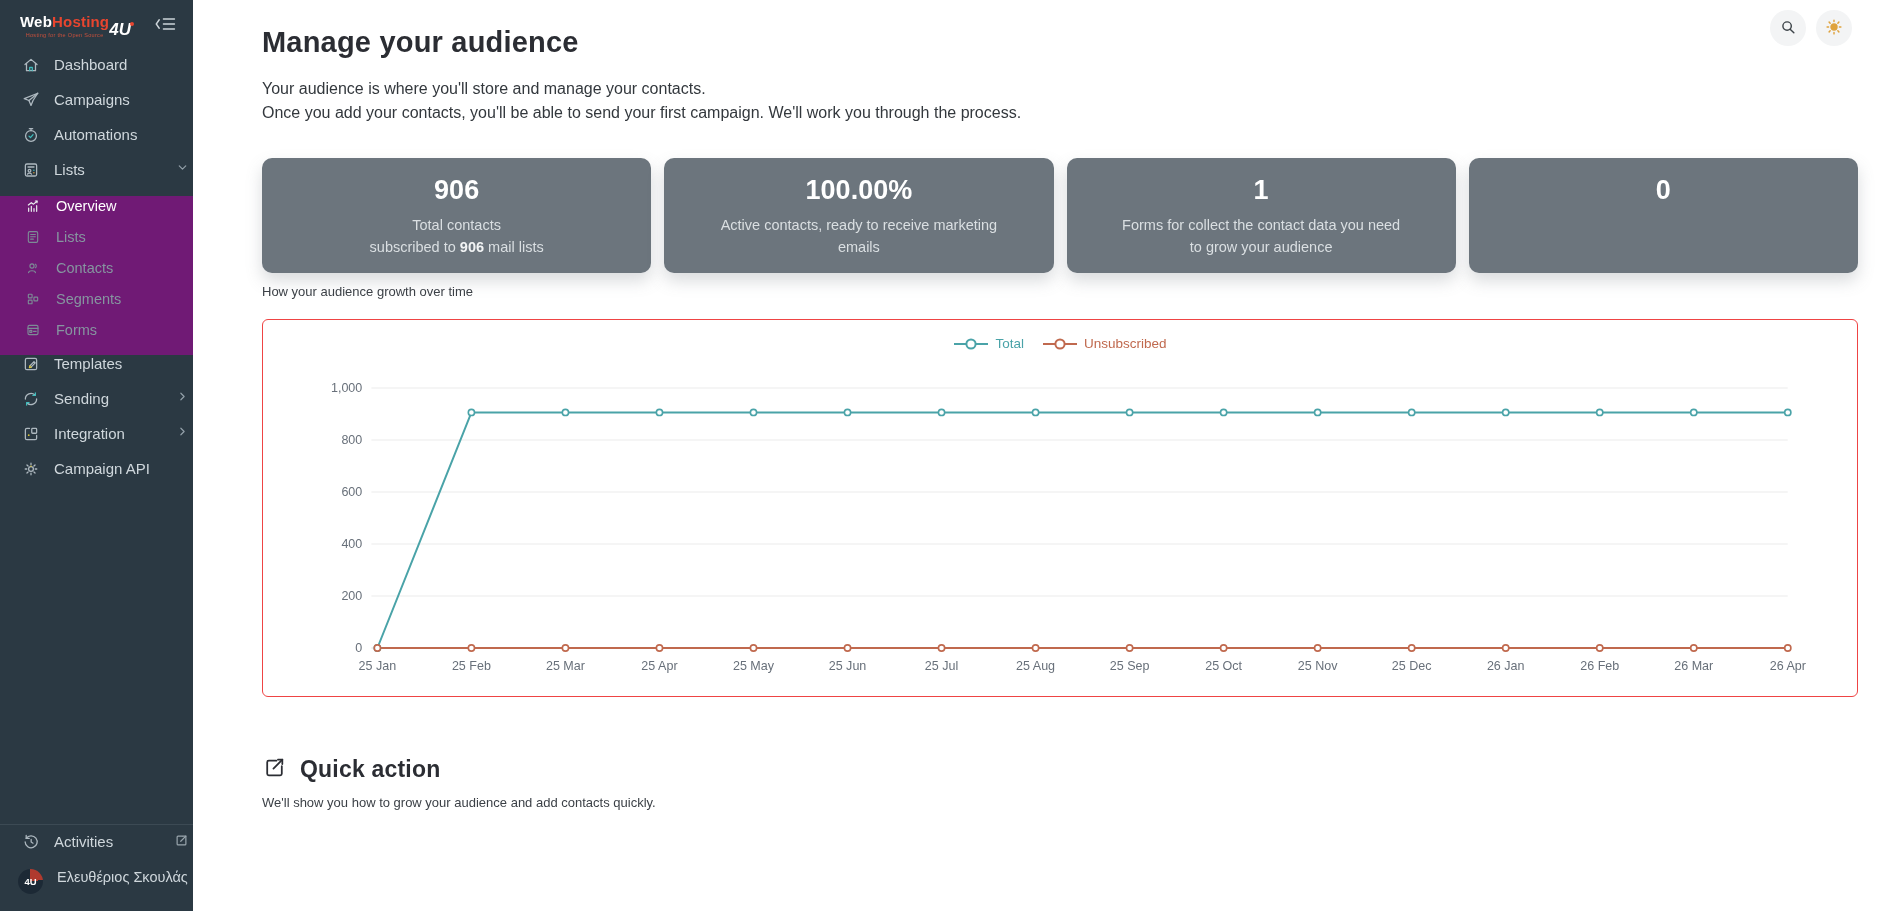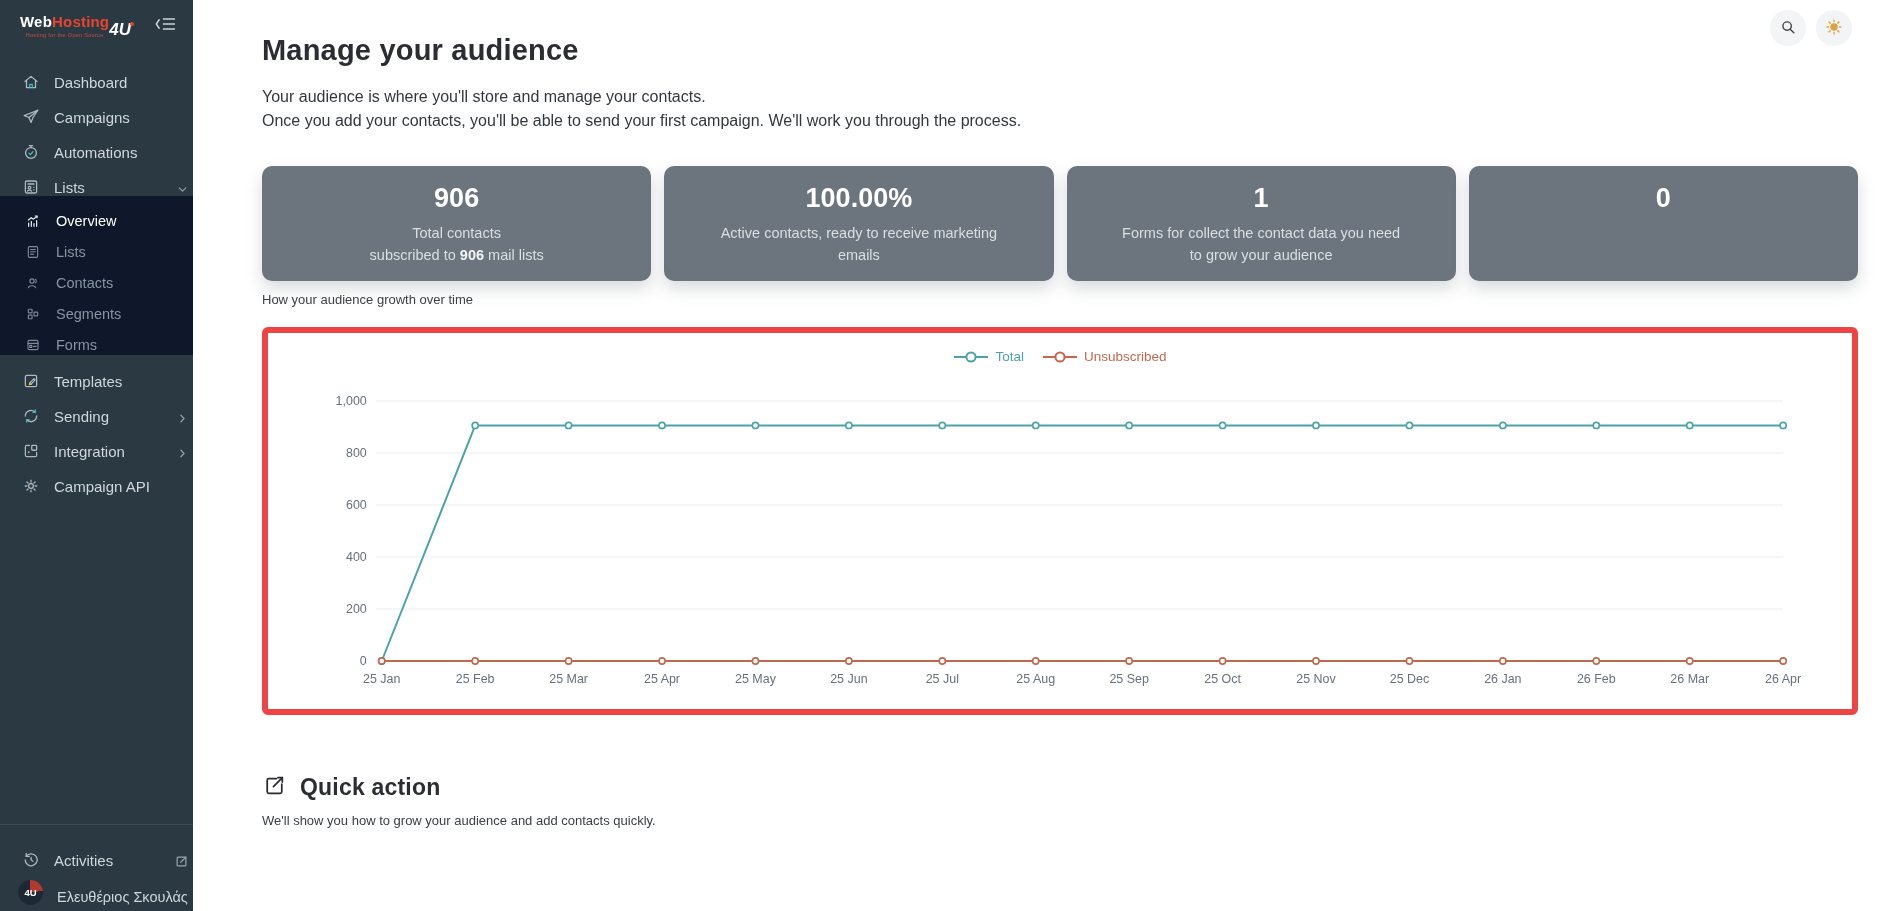--- a/index.html
+++ b/index.html
@@ -14,28 +14,28 @@
   .logo-line { line-height:1; }
   .logo-web { color:#fff; font-weight:700; font-size:15px; letter-spacing:.2px; }
   .logo-hosting { color:#e8452f; font-weight:700; font-size:15px; letter-spacing:.2px; }
   .logo-tagline { font-size:5.5px; color:#c9503c; margin-top:2px; text-align:center; letter-spacing:.3px; }
   .logo-4u { position:relative; color:#fff; font-weight:700; font-style:italic; font-size:17px; line-height:1; }
   .logo-4u::after { content:""; position:absolute; top:1px; right:-3px; width:4px; height:4px; border-radius:50%; background:#e8452f; }
   .collapse-btn { background:none; border:none; color:#cdd5da; cursor:pointer; display:flex; align-items:center; padding:2px; }
   .collapse-btn svg { width:22px; height:18px; }
 
   nav.side-nav { flex:1; margin-top:8px; overflow:hidden; }
-  .nav-item { display:flex; align-items:flex-end; gap:14px; height:35px; padding:0 4px 0 21px; color:#cfd7dc; font-size:15px; font-weight:500; cursor:pointer; text-decoration:none; }
+  .nav-item { display:flex; align-items:flex-start; gap:14px; height:35px; padding:0 4px 0 21px; color:#cfd7dc; font-size:15px; font-weight:500; cursor:pointer; text-decoration:none; }
   .nav-icon { display:flex; width:19px; justify-content:center; color:#aeb9c0; }
   .nav-icon svg { width:18px; height:18px; }
   .nav-label { flex:1; white-space:nowrap; }
   .nav-chevron { display:flex; color:#93a0a9; }
   .nav-chevron svg { width:13px; height:13px; }
 
-  .submenu { background:#0f172a; padding:2px 0; }
+  .submenu { background:#701a75; padding:2px 0; }
   .submenu .nav-item { height:31px; font-size:14.5px; color:#8695a0; padding-left:23px; }
   .submenu .nav-icon { color:#7c8b96; }
   .submenu .nav-icon svg { width:16px; height:16px; }
   .submenu .nav-item.active { color:#fff; }
   .submenu .nav-item.active .nav-icon { color:#e9edef; }
 
   .sidebar-footer { padding-bottom:6px; }
   .footer-divider { height:1px; background:#3c4a54; margin-bottom:8px; }
   .footer-item { height:36px; }
   .footer-action { display:flex; color:#9aa6ae; cursor:pointer; }
@@ -44,36 +44,36 @@
   .user-name { font-size:14.5px; }
 
   
   .main { flex:1; position:relative; padding:26px 21px 0 69px; background:#fff; overflow:hidden; }
   .topbar { position:absolute; top:10px; right:27px; display:flex; gap:10px; }
   .round-btn { width:36px; height:36px; border-radius:50%; border:none; background:#f3f4f5; display:flex; align-items:center; justify-content:center; cursor:pointer; }
   .round-btn svg { width:18px; height:18px; }
   .search-btn { color:#3d4449; }
   .theme-btn { color:#dfa23c; }
 
-  h1.page-title { font-size:29px; font-weight:600; color:#2b2d33; letter-spacing:.2px; margin:8px 0 18px; }
+  h1.page-title { font-size:29px; font-weight:600; color:#2b2d33; letter-spacing:.2px; margin:0 0 18px; }
   .intro p { font-size:16px; color:#33383d; line-height:1.5; }
 
   .stats { display:flex; gap:13px; margin-top:33px; }
   .stat-card { flex:1; background:#6c757d; border-radius:10px; color:#fff; text-align:center; padding:17px 18px 14px; box-shadow:0 8px 16px rgba(108,117,125,.25); cursor:default; }
   .stat-value { font-size:27px; font-weight:700; margin-bottom:9px; }
   .stat-sub { font-size:14.5px; color:#dadfe2; line-height:1.5; font-weight:400; }
   .stat-sub b { color:#f2f4f5; }
   .stat-card.clickable { cursor:pointer; }
 
   .section-head { display:flex; align-items:center; gap:13px; margin-top:58px; }
   .section-head svg { width:25px; height:25px; color:#2b2d33; }
   .section-head h2 { font-size:23px; font-weight:600; color:#2b2d33; letter-spacing:.2px; }
   .section-sub { font-size:13px; color:#3c4147; margin-top:11px; }
 
-  .chart-card { margin-top:20px; border:6px solid #ef4444; border-radius:6px; padding:10px 14px 6px; background:#fff; }
+  .chart-card { margin-top:20px; border:1px solid #ef4444; border-radius:6px; padding:10px 14px 6px; background:#fff; }
   .legend { display:flex; justify-content:center; align-items:center; gap:18px; height:28px; font-size:13.5px; color:#333; }
   .legend-item { display:flex; align-items:center; gap:6px; cursor:pointer; }
   .legend-item svg { display:block; }
   #growth-chart { width:100%; height:332px; display:block; }
   #growth-chart text { font-family:"Liberation Sans", sans-serif; font-size:12.5px; fill:#68707a; }
 
   .quick-section { margin-top:52px; }
 </style>
 </head>
 <body>

